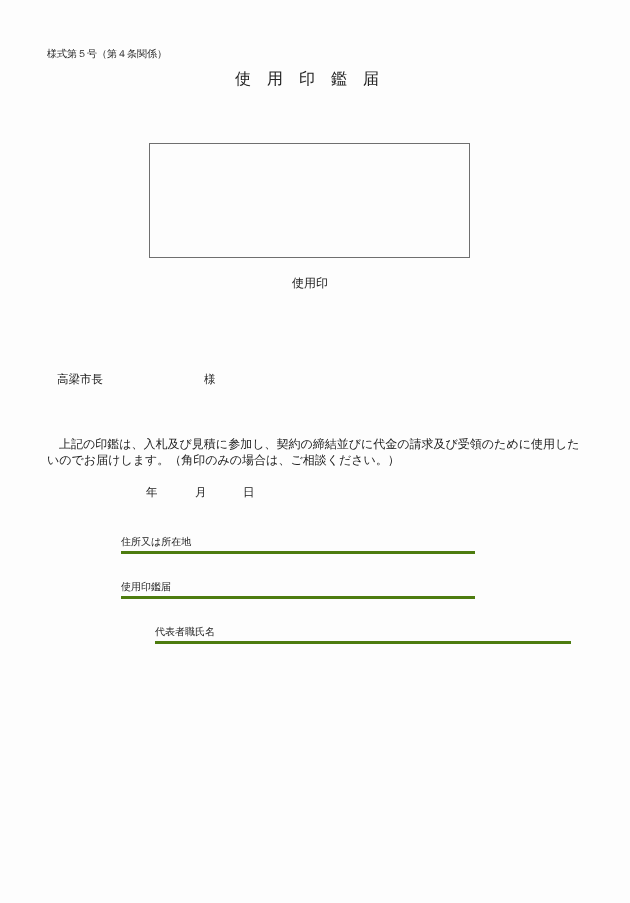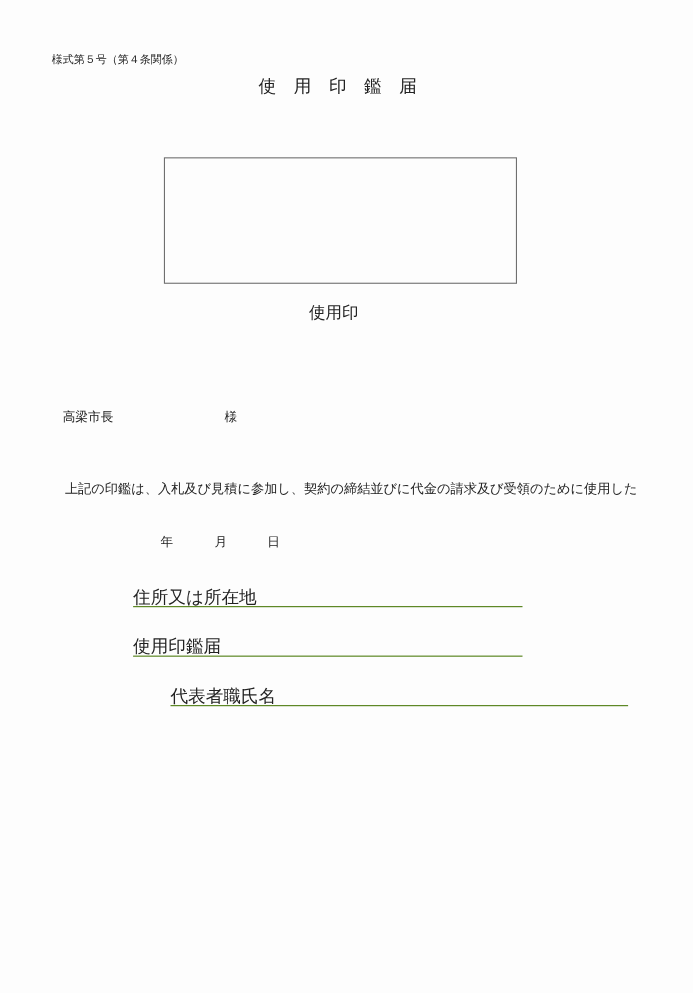--- a/index.html
+++ b/index.html
@@ -12,37 +12,37 @@
     color: #222;
   }
   .abs { position: absolute; white-space: nowrap; }
   .form-no { left: 47px; top: 47px; font-size: 10px; }
   .title { left: 235px; top: 69px; font-size: 16px; font-weight: normal; letter-spacing: 16px; }
   .seal-box {
     left: 149px; top: 143px; width: 319px; height: 113px;
     border: 1px solid #6f6f6f;
     background: #fdfdfd;
   }
-  .seal-caption { left: 281px; top: 275px; font-size: 15px; }
+  .seal-caption { left: 292px; top: 275px; font-size: 12px; }
   .addressee { left: 57px; top: 372px; font-size: 11.5px; text-align: right; }
   .addressee-honor { left: 204px; top: 372px; font-size: 11.5px; }
   .body-text {
     left: 47px; top: 436px; width: 545px;
     font-size: 12px; line-height: 16px; white-space: normal;
   }
   .body-text .line1 { display: block; padding-left: 12px; }
   .body-text .line2 { display: block; }
   .date { top: 485px; font-size: 11.5px; }
   .date-year { left: 146px; }
   .date-month { left: 195px; }
   .date-day { left: 243px; }
   .field {
-    left: 121px; font-size: 16px;
-    border-bottom: 1px solid #4d7c0f;
-    height: 16px; line-height: 16px;
+    left: 121px; font-size: 10px;
+    border-bottom: 3px solid #4d7c0f;
+    height: 16px; line-height: 16px; font-family: Liberation Mono, monospace;
   }
   .field-address { top: 535px; width: 354px; }
   .field-company { top: 580px; width: 354px; }
   .field-rep { top: 625px; width: 416px; margin-left: 34px; }
 </style>
 </head>
 <body>
 
 <div class="abs form-no">様式第５号（第４条関係）</div>
 
@@ -50,20 +50,21 @@
 
 <div class="abs seal-box"></div>
 
 <div class="abs seal-caption">使用印</div>
 
 <div class="abs addressee">高梁市長</div>
 <div class="abs addressee-honor">様</div>
 
 <div class="abs body-text">
   <span class="line1">上記の印鑑は、入札及び見積に参加し、契約の締結並びに代金の請求及び受領のために使用した</span>
+  <span class="line2">いのでお届けします。（角印のみの場合は、ご相談ください。）</span>
 </div>
 
 <div class="abs date date-year">年</div>
 <div class="abs date date-month">月</div>
 <div class="abs date date-day">日</div>
 
 <div class="abs field field-address">
   <span>住所又は所在地</span>
 </div>
 <div class="abs field field-company">

